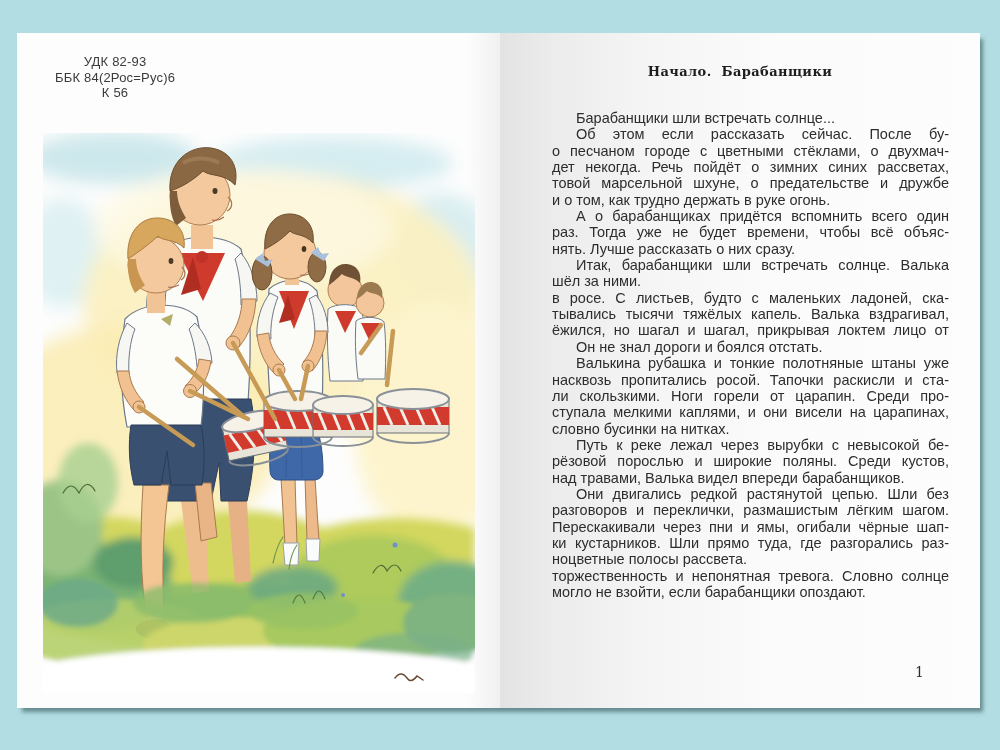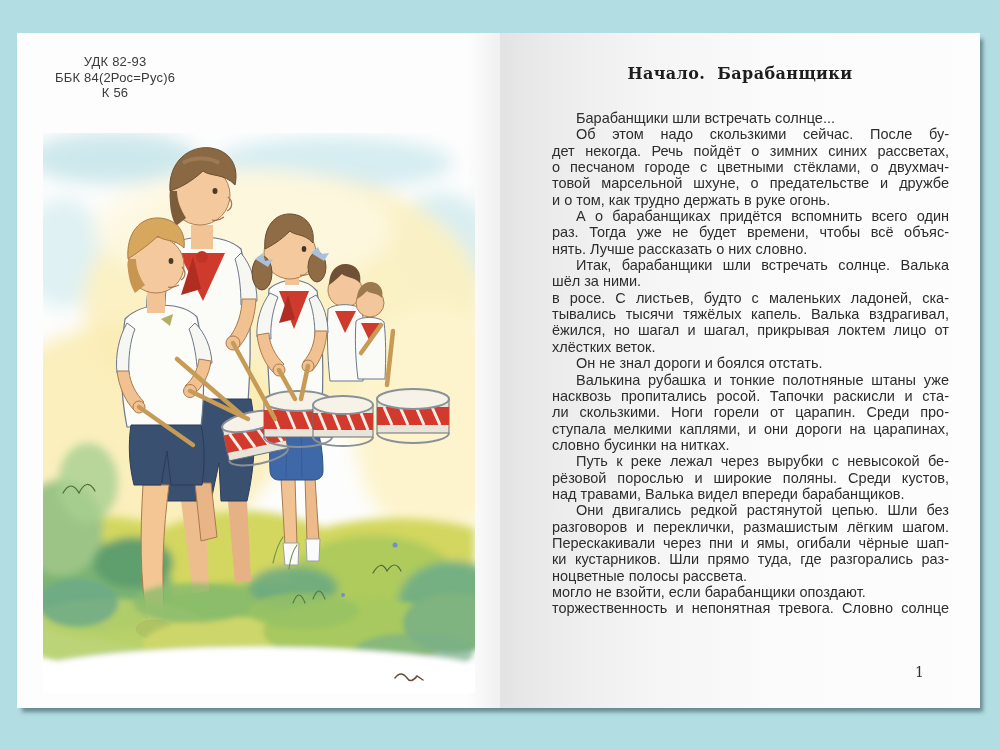--- a/index.html
+++ b/index.html
@@ -25,21 +25,21 @@
   .imprint{
     position:absolute;left:38px;top:21px;
     font-size:13px;line-height:15.5px;color:#3b3b3b;letter-spacing:.2px;text-align:center;
   }
   .illustration-wrap{
     position:absolute;left:26px;top:100px;width:432px;height:560px;
   }
   .chapter-title{
     position:absolute;top:31px;left:0;width:100%;text-align:center;
     font-family:"DejaVu Serif","Liberation Serif",serif;font-weight:bold;
-    font-size:16px;color:#1d1d1d;letter-spacing:.4px;white-space:pre;
+    font-size:13px;color:#1d1d1d;letter-spacing:.4px;white-space:pre;
   }
   .body-text{
     position:absolute;left:52px;top:77px;width:397px;
     font-size:14.5px;line-height:16.35px;color:#2d2d2d;
   }
   .line{text-align:justify;text-align-last:justify;}
   .line.end{text-align-last:left;}
   .line.first{text-indent:24px;}
   .page-num{
     position:absolute;top:631px;right:56px;
@@ -248,47 +248,46 @@
           <path d="M352,545 q6,-8 12,0 q4,6 10,-2 l6,4" stroke="#6a4a33" stroke-width="1.5"></path>
         </g>
       </svg>
     </div>
   </div>
 
   <div class="page page-right">
     <div class="chapter-title">Начало.  Барабанщики</div>
     <div class="body-text">
         <div class="line first end">Барабанщики шли встречать солнце...</div>
-        <div class="line first">Об этом надо скользкими сейчас. После бу-</div>
+        <div class="line first">Об этом если рассказать сейчас. После бу-</div>
+        <div class="line">о песчаном городе с цветными стёклами, о двухмач-</div>
         <div class="line">дет некогда. Речь пойдёт о зимних синих рассветах,</div>
-        <div class="line">о песчаном городе с цветными стёклами, о двухмач-</div>
         <div class="line">товой марсельной шхуне, о предательстве и дружбе</div>
         <div class="line end">и о том, как трудно держать в руке огонь.</div>
         <div class="line first">А о барабанщиках придётся вспомнить всего один</div>
         <div class="line">раз. Тогда уже не будет времени, чтобы всё объяс-</div>
-        <div class="line end">нять. Лучше рассказать о них словно.</div>
+        <div class="line end">нять. Лучше рассказать о них сразу.</div>
         <div class="line first">Итак, барабанщики шли встречать солнце. Валька</div>
         <div class="line end">шёл за ними.</div>
         <div class="line">в росе. С листьев, будто с маленьких ладоней, ска-</div>
         <div class="line">тывались тысячи тяжёлых капель. Валька вздрагивал,</div>
         <div class="line">ёжился, но шагал и шагал, прикрывая локтем лицо от</div>
-        <div class="line end">хлёстких веток.</div>
         <div class="line first end">Он не знал дороги и боялся отстать.</div>
         <div class="line first">Валькина рубашка и тонкие полотняные штаны уже</div>
         <div class="line">насквозь пропитались росой. Тапочки раскисли и ста-</div>
         <div class="line">ли скользкими. Ноги горели от царапин. Среди про-</div>
-        <div class="line">ступала мелкими каплями, и они дороги на царапинах,</div>
+        <div class="line">ступала мелкими каплями, и они висели на царапинах,</div>
         <div class="line end">словно бусинки на нитках.</div>
         <div class="line first">Путь к реке лежал через вырубки с невысокой бе-</div>
         <div class="line">рёзовой порослью и широкие поляны. Среди кустов,</div>
         <div class="line end">над травами, Валька видел впереди барабанщиков.</div>
         <div class="line first">Они двигались редкой растянутой цепью. Шли без</div>
         <div class="line">разговоров и переклички, размашистым лёгким шагом.</div>
         <div class="line">Перескакивали через пни и ямы, огибали чёрные шап-</div>
         <div class="line">ки кустарников. Шли прямо туда, где разгорались раз-</div>
         <div class="line end">ноцветные полосы рассвета.</div>
+        <div class="line">торжественность и непонятная тревога. Словно солнце</div>
         <div class="line end">могло не взойти, если барабанщики опоздают.</div>
-        <div class="line">торжественность и непонятная тревога. Словно солнце</div>
       </div>
     <div class="page-num">1</div>
   </div>
 
 </div>
 
 </body></html>

